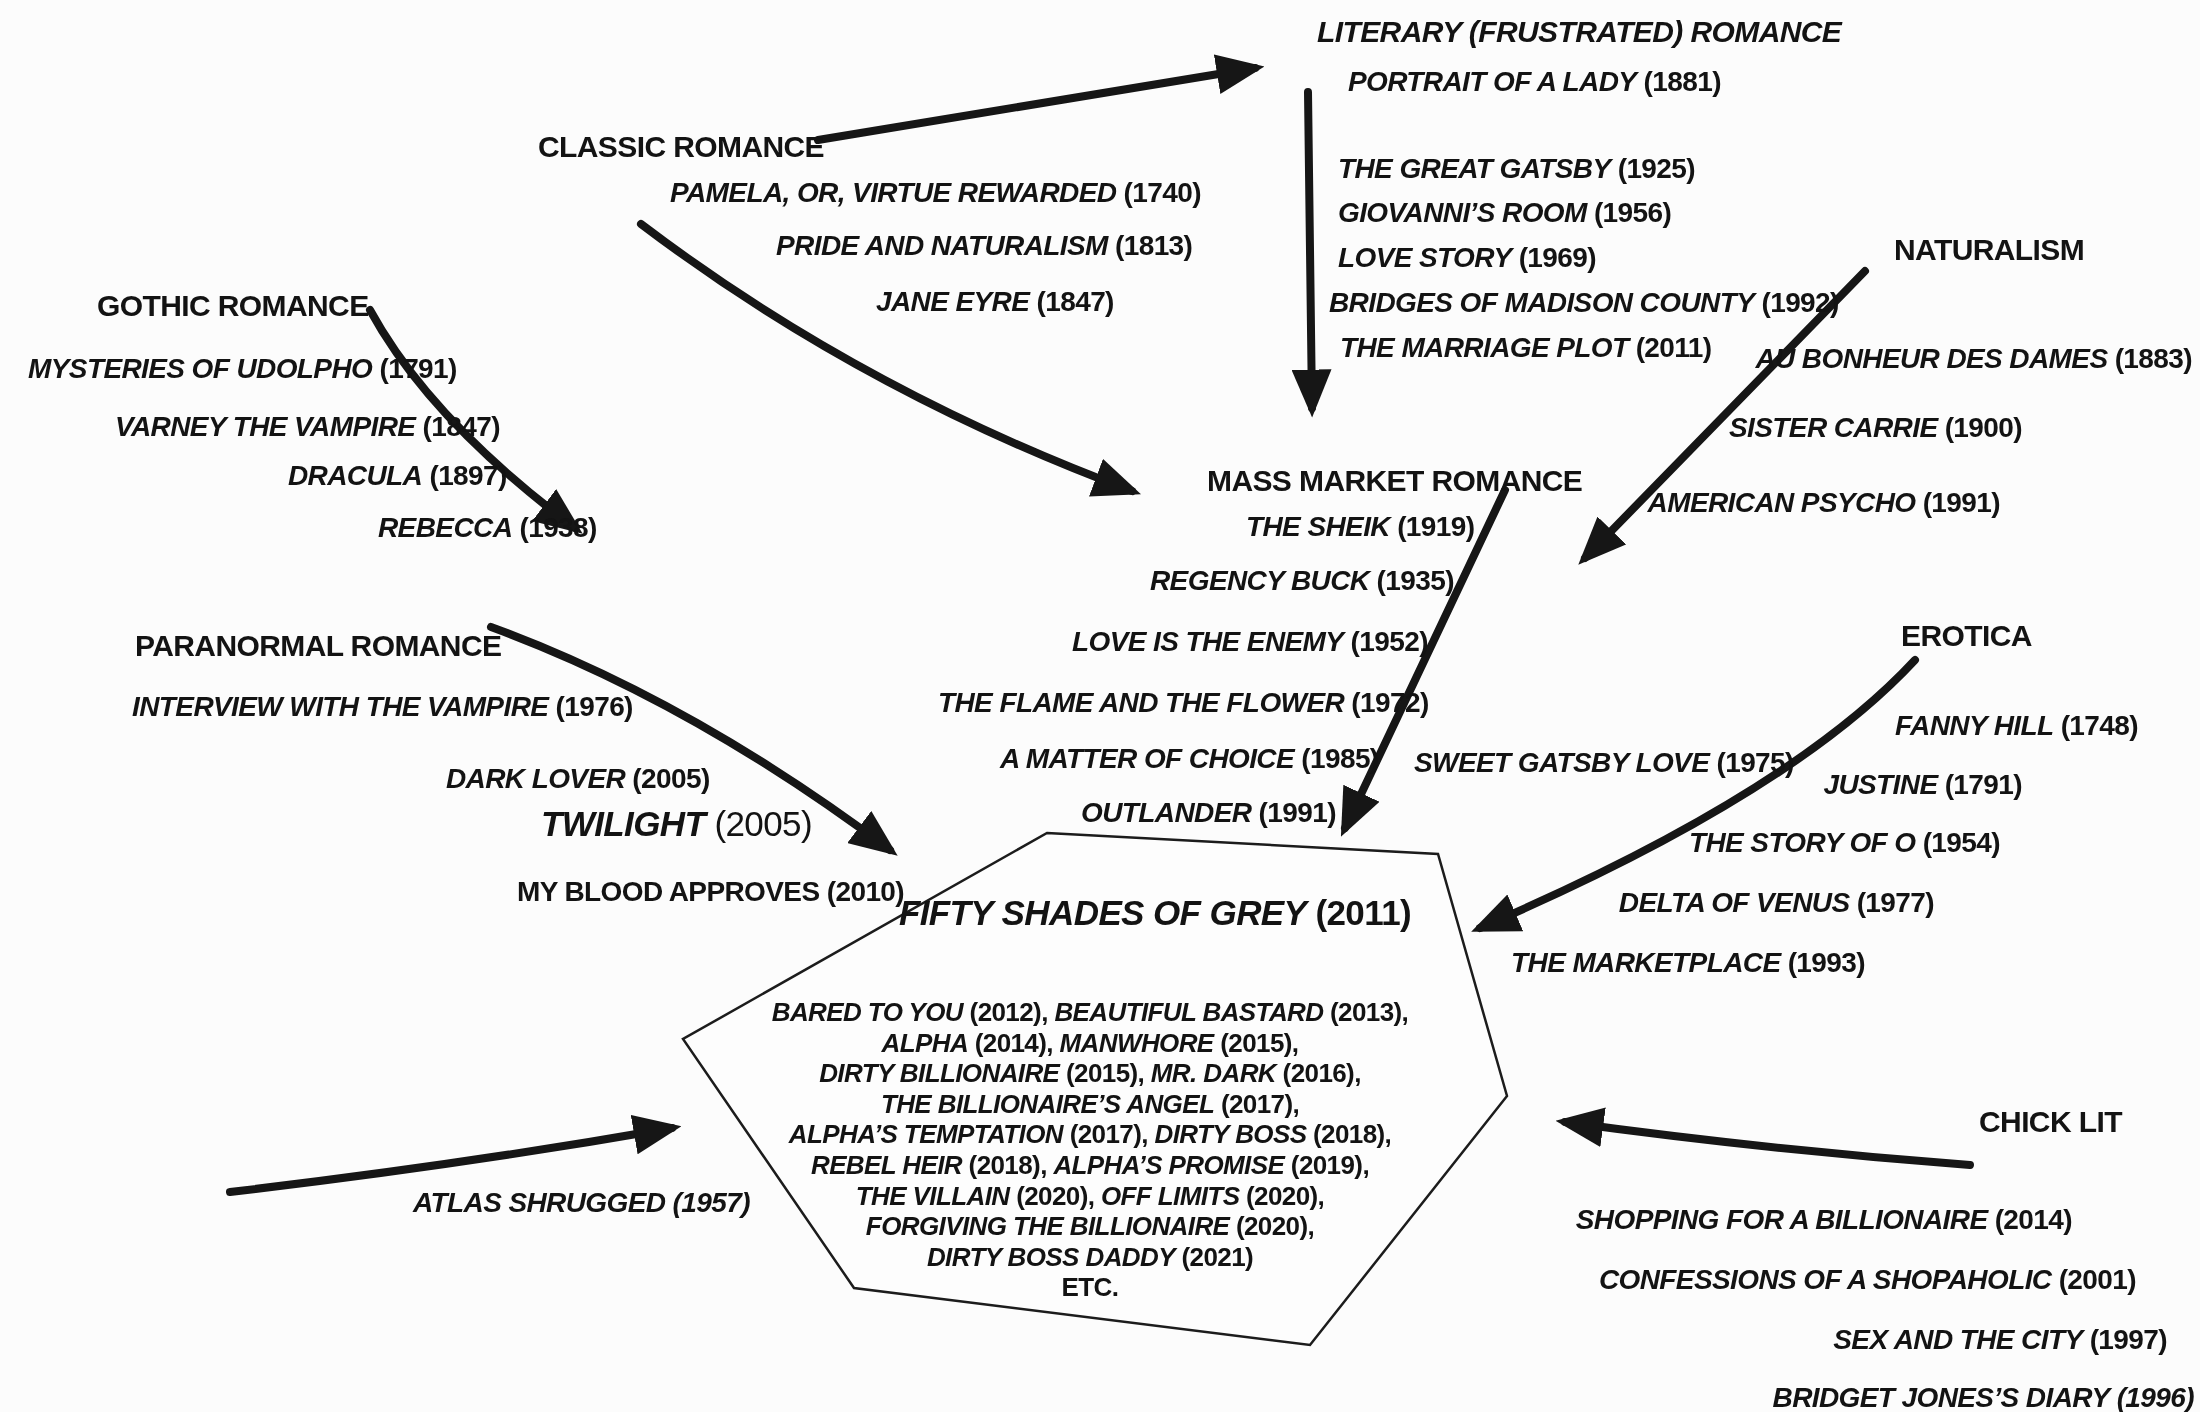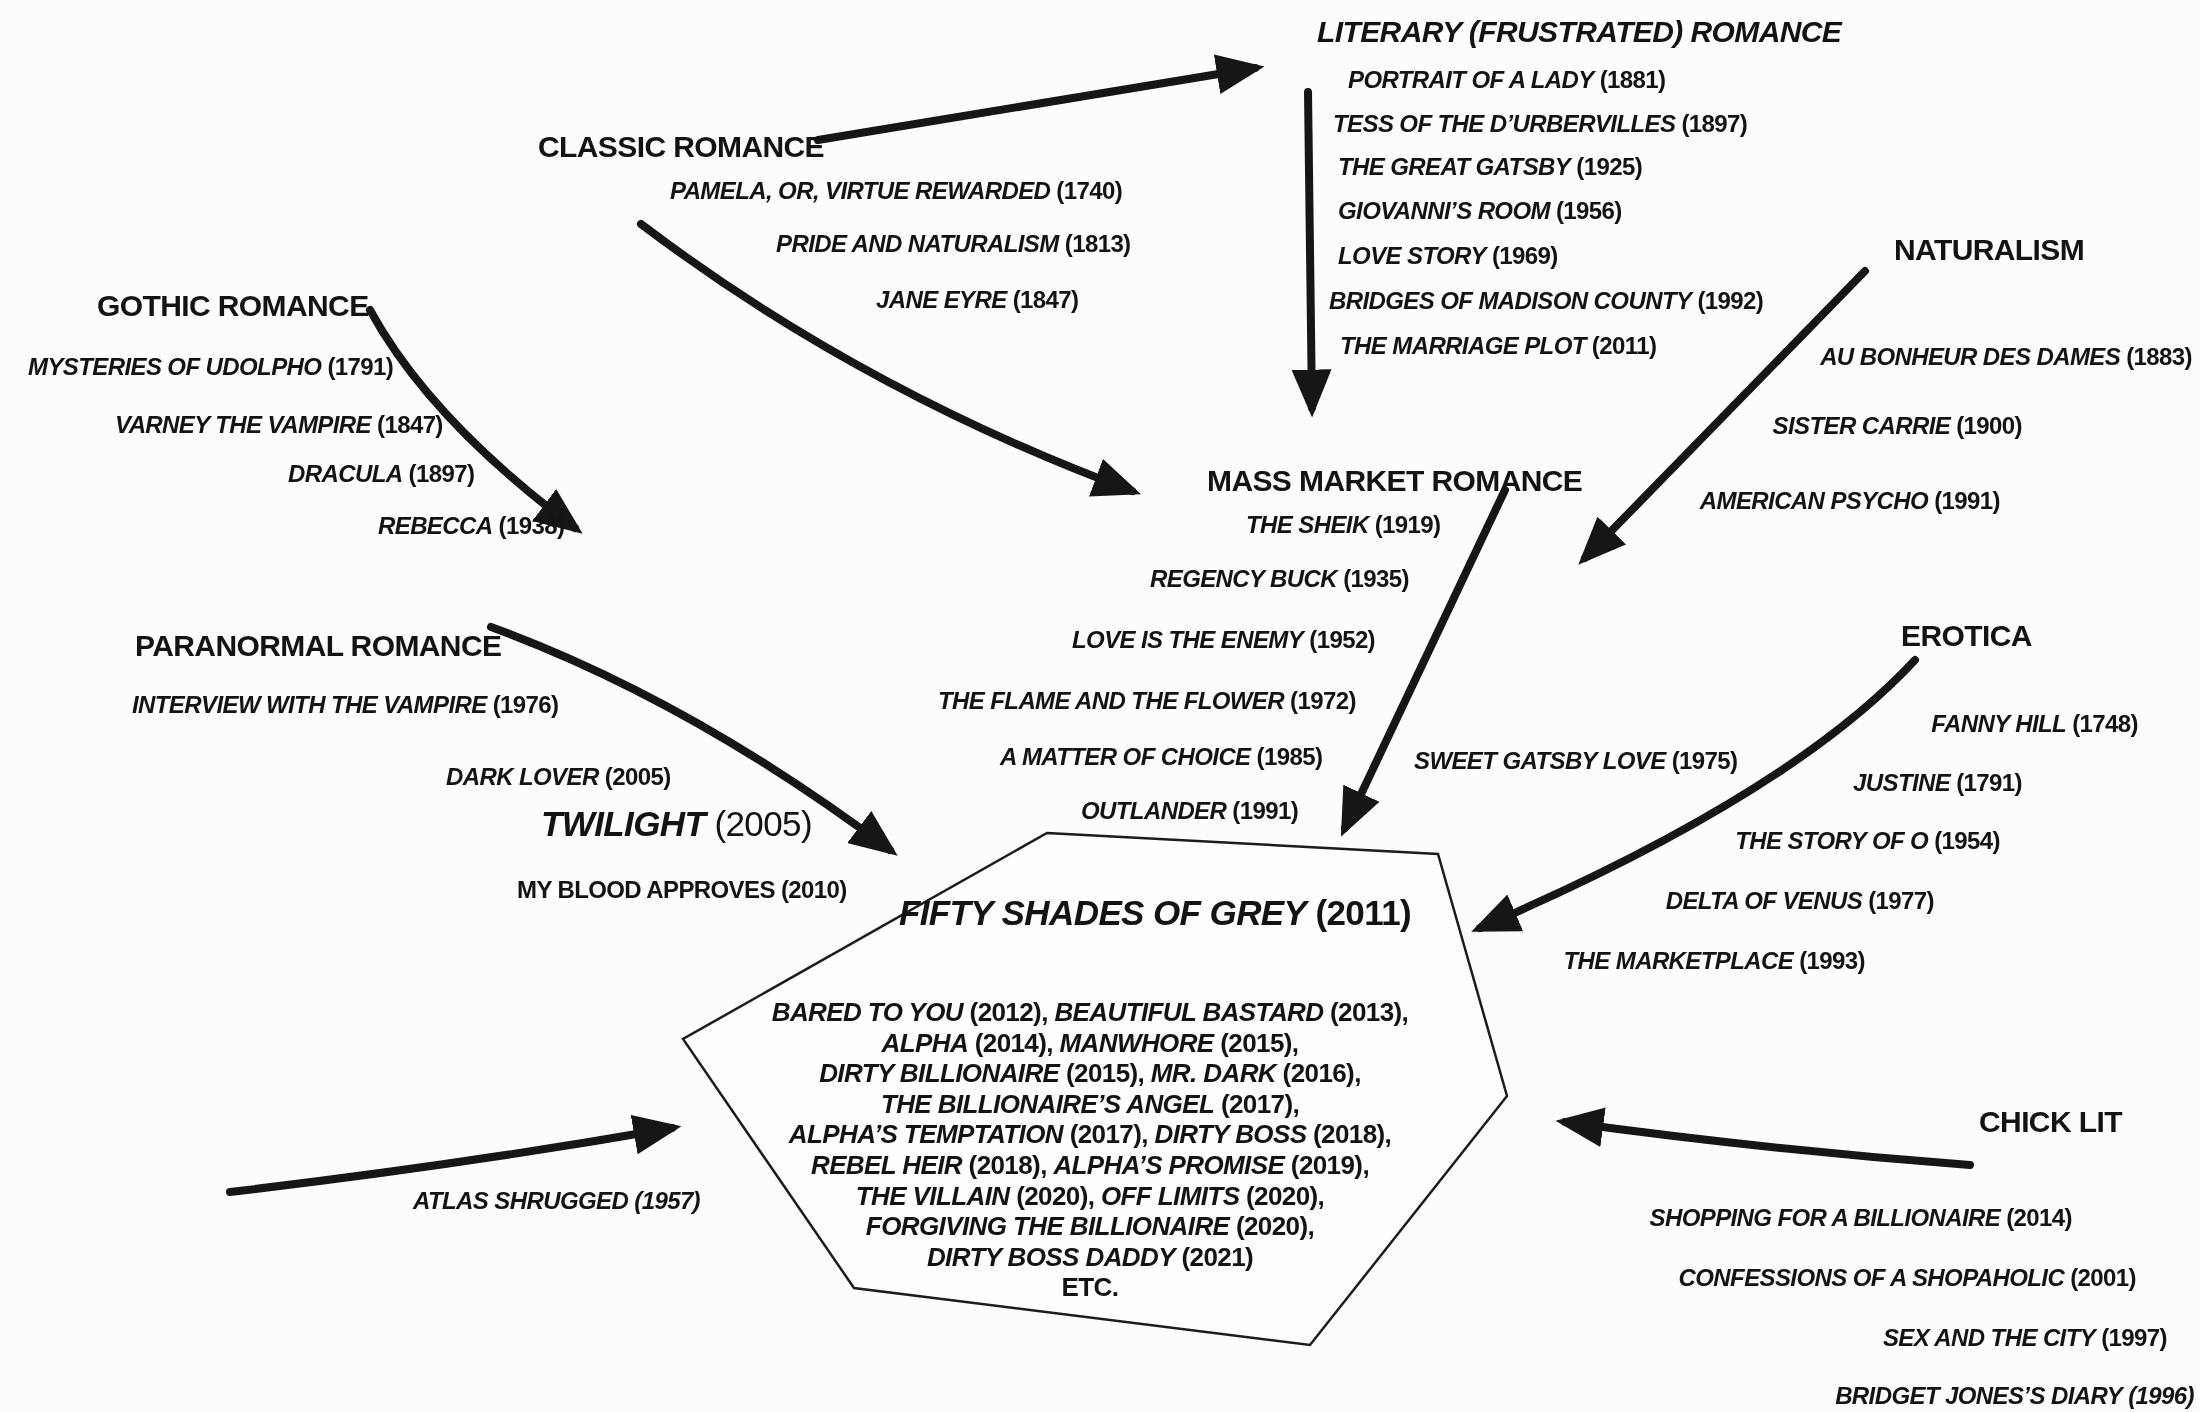--- a/index.html
+++ b/index.html
@@ -9,21 +9,21 @@
     font-family:"Liberation Sans",sans-serif;
   }
   #arrows-svg{position:absolute;left:0;top:0;}
   .arrow{fill:none;stroke:#161616;stroke-width:8;stroke-linecap:round;}
   #hex-outline{fill:#fdfdfd;stroke:#1c1c1c;stroke-width:2.5;}
   .h{
     position:absolute;font-weight:700;font-size:30px;letter-spacing:-0.6px;
     white-space:nowrap;line-height:1.05;
   }
   .bk{
-    position:absolute;font-weight:700;font-size:24px;letter-spacing:-0.6px;
+    position:absolute;font-weight:700;font-size:28px;letter-spacing:-0.6px;
     white-space:nowrap;line-height:1.05;
   }
   .t{font-style:italic;}
   .yl{font-weight:400;}
   #hex-title{
     position:absolute;transform:translateX(-50%);font-weight:700;font-size:35px;
     letter-spacing:-0.6px;white-space:nowrap;
   }
   #hex-orig{
     position:absolute;transform:translateX(-50%);font-weight:700;white-space:nowrap;
@@ -83,21 +83,20 @@
     <div class="bk" style="left: 28px; top: 354px;"><span class="t">MYSTERIES OF UDOLPHO</span><span class="">&nbsp;(1791)</span></div>
     <div class="bk" style="left: 115px; top: 412px;"><span class="t">VARNEY THE VAMPIRE</span><span class="">&nbsp;(1847)</span></div>
     <div class="bk" style="left: 288px; top: 461px;"><span class="t">DRACULA</span><span class="">&nbsp;(1897)</span></div>
     <div class="bk" style="left: 378px; top: 513px;"><span class="t">REBECCA</span><span class="">&nbsp;(1938)</span></div>
     <div class="h" style="left: 538px; top: 131px;">CLASSIC ROMANCE</div>
     <div class="bk" style="left: 670px; top: 178px;"><span class="t">PAMELA, OR, VIRTUE REWARDED</span><span class="">&nbsp;(1740)</span></div>
     <div class="bk" style="left: 776px; top: 231px;"><span class="t">PRIDE AND NATURALISM</span><span class="">&nbsp;(1813)</span></div>
     <div class="bk" style="left: 876px; top: 287px;"><span class="t">JANE EYRE</span><span class="">&nbsp;(1847)</span></div>
     <div class="h" style="left: 1317px; top: 16px; font-style: italic;">LITERARY (FRUSTRATED) ROMANCE</div>
     <div class="bk" style="left: 1348px; top: 67px;"><span class="t">PORTRAIT OF A LADY</span><span class="">&nbsp;(1881)</span></div>
-    <div class="bk" style="left: 1333px; top: 111px;"><span class="t">TESS OF THE D’URBERVILLES</span><span class="">&nbsp;(1897)</span></div>
     <div class="bk" style="left: 1338px; top: 154px;"><span class="t">THE GREAT GATSBY</span><span class="">&nbsp;(1925)</span></div>
     <div class="bk" style="left: 1338px; top: 198px;"><span class="t">GIOVANNI’S ROOM</span><span class="">&nbsp;(1956)</span></div>
     <div class="bk" style="left: 1338px; top: 243px;"><span class="t">LOVE STORY</span><span class="">&nbsp;(1969)</span></div>
     <div class="bk" style="left: 1329px; top: 288px;"><span class="t">BRIDGES OF MADISON COUNTY</span><span class="">&nbsp;(1992)</span></div>
     <div class="bk" style="left: 1340px; top: 333px;"><span class="t">THE MARRIAGE PLOT</span><span class="">&nbsp;(2011)</span></div>
     <div class="h" style="left: 1894px; top: 234px;">NATURALISM</div>
     <div class="bk" style="right: 8px; top: 344px;"><span class="t">AU BONHEUR DES DAMES</span><span class="">&nbsp;(1883)</span></div>
     <div class="bk" style="right: 178px; top: 413px;"><span class="t">SISTER CARRIE</span><span class="">&nbsp;(1900)</span></div>
     <div class="bk" style="right: 200px; top: 488px;"><span class="t">AMERICAN PSYCHO</span><span class="">&nbsp;(1991)</span></div>
     <div class="h" style="left: 1207px; top: 465px;">MASS MARKET ROMANCE</div>

